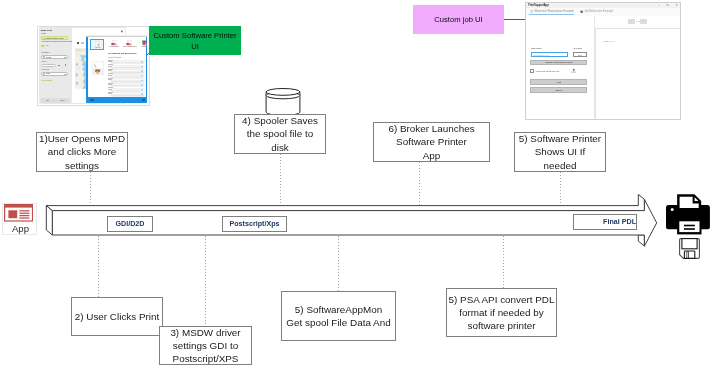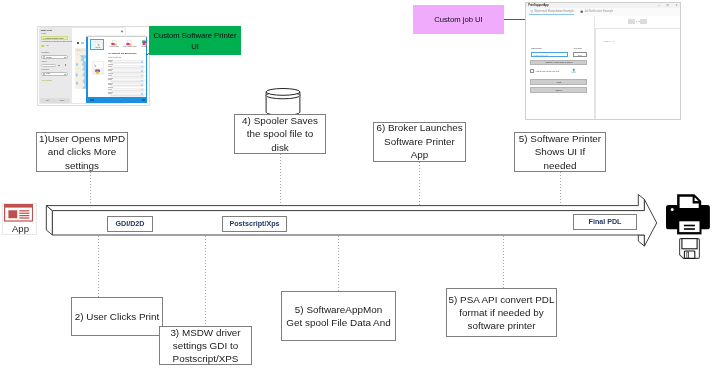--- a/index.html
+++ b/index.html
@@ -176,21 +176,21 @@
       <polygon points="598.30,49.00 604.40,49.00 604.40,60.10 598.30,55.10"></polygon>
       <polygon points="12.40,24.60 604.40,24.60 604.40,13.40 616.70,36.90 604.40,60.10 604.40,49.00 12.40,49.00"></polygon>
     </g>
   </svg>
   <div class="stage" style="left:107px;top:216px;width:46px;height:16px;">
       <span>GDI/D2D</span>
     </div>
   <div class="stage" style="left:222px;top:216px;width:65px;height:16px;">
       <span>Postscript/Xps</span>
     </div>
-  <div class="stage" style="left:573px;top:214px;width:64px;height:16px;">
+  <div class="stage" style="left:573px;top:214px;width:64px;height:16px;justify-content:flex-end;">
       <span>Final PDL</span>
     </div>
   <div class="step" style="left:36px;top:132px;width:92px;height:40px;">
     <span>1)User Opens MPD</span>
     <span>and clicks More</span>
     <span>settings</span>
   </div>
   <div class="step" style="left:52px;top:297px;width:92px;height:39px;margin-left:19px;">
     <span>2) User Clicks Print</span>
   </div>
@@ -201,21 +201,21 @@
   </div>
   <div class="step" style="left:234px;top:114px;width:92px;height:40px;">
     <span>4) Spooler Saves</span>
     <span>the spool file to</span>
     <span>disk</span>
   </div>
   <div class="step" style="left:281px;top:291px;width:115px;height:50px;">
     <span>5) SoftwareAppMon</span>
     <span>Get spool File Data And</span>
   </div>
-  <div class="step" style="left:373px;top:122px;width:93px;height:40px;justify-content:flex-end;">
+  <div class="step" style="left:373px;top:122px;width:117px;height:40px;">
     <span>6) Broker Launches</span>
     <span>Software Printer</span>
     <span>App</span>
   </div>
   <div class="step" style="left:446px;top:288px;width:111px;height:49px;">
     <span>5) PSA API convert PDL</span>
     <span>format if needed by</span>
     <span>software printer</span>
   </div>
   <div class="step" style="left:514px;top:132px;width:92px;height:40px;">

